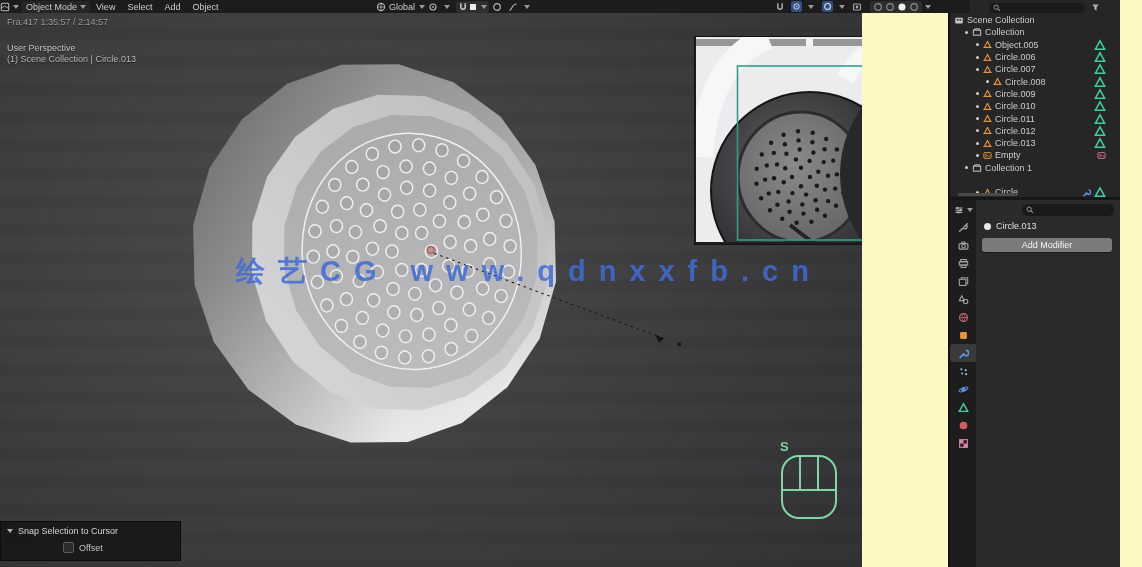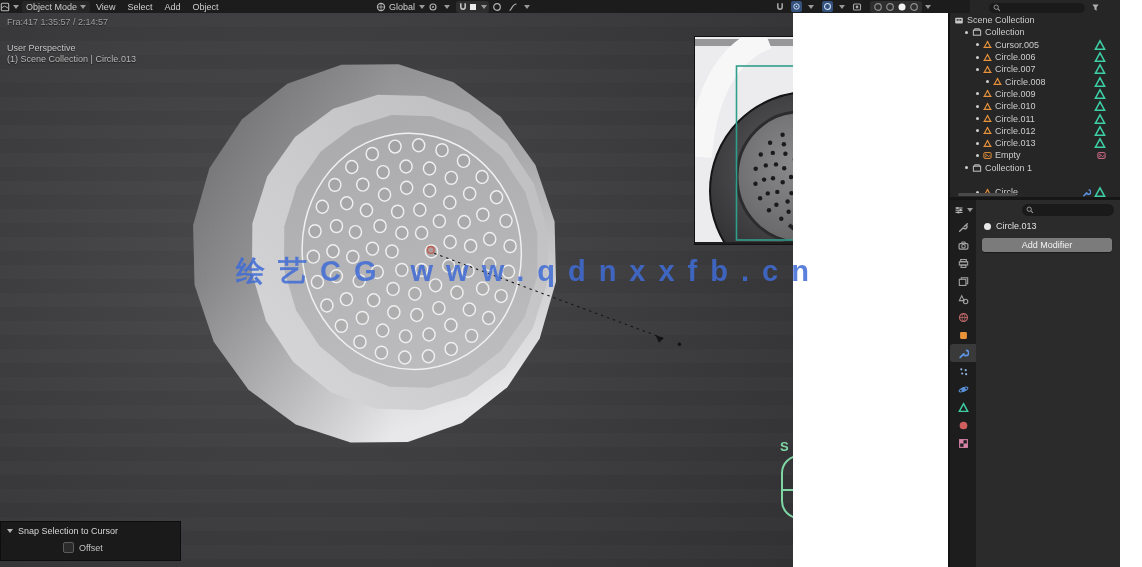--- a/index.html
+++ b/index.html
@@ -1,33 +1,33 @@
 <!DOCTYPE html>
 <html><head>
 <meta charset="utf-8">
 <style>
   html,body{margin:0;padding:0;background:#1a1a1a;}
   #app{position:relative;width:1142px;height:567px;overflow:hidden;
        font-family:"Liberation Sans","DejaVu Sans",sans-serif;
-       background:#ffffff;user-select:none;}
+       background:#fef9c3;user-select:none;}
   
   #vp-header{position:absolute;left:0;top:0;width:970px;height:13px;background:#1c1c1c;
              display:flex;align-items:center;font-size:9px;color:#c9c9c9;z-index:5;}
   #vp-header .hgroup{display:flex;align-items:center;height:100%;}
   .menu{margin:0 6px;color:#cfcfcf;white-space:nowrap;}
   .caret{width:0;height:0;border-left:3px solid transparent;border-right:3px solid transparent;
          border-top:4px solid #9a9a9a;display:inline-block;margin-left:3px;}
   .hbtn{display:flex;align-items:center;margin:0 3px;}
   .btn-group{display:flex;align-items:center;background:#2e2e2e;border-radius:3px;padding:0 2px;height:12px;}
   #mode-dd{display:flex;align-items:center;background:#262626;border-radius:2px;padding:0 4px;height:12px;margin-left:3px;}
   
-  #viewport{position:absolute;left:0;top:13px;width:793px;height:554px;overflow:hidden;
+  #viewport{position:absolute;left:0;top:13px;width:862px;height:554px;overflow:hidden;
     background:
       repeating-linear-gradient(180deg, rgba(255,255,255,.012) 0 14px, rgba(0,0,0,.02) 14px 28px),
-      radial-gradient(ellipse 760px 560px at 38% 44%, #4b4b4d 0%, #3a3a3c 55%, #2e2e30 100%);}
+      radial-gradient(ellipse 760px 560px at 38% 44%, #4b4b4d 0%, #3a3a3c 55%, #2e2e30 100%); text-align: center;}
   #scene-svg{position:absolute;left:0;top:0;z-index:1;}
   .vp-text{position:absolute;left:7px;color:#c6c6c6;font-size:9px;text-shadow:0 1px 1px rgba(0,0,0,.6);z-index:6;}
   #vp-stats{top:4px;color:#9f9f9f;}
   #vp-view-label{top:30px;}
   #vp-context-label{top:41px;color:#b9b9b9;}
   
   #ref-panel{position:absolute;left:694px;top:23px;width:247px;height:207px;background:#1f1f1f;
              border:1px solid #121212;z-index:10;}
   
   #nav-col{position:absolute;left:936px;top:20px;z-index:11;}
@@ -497,21 +497,21 @@
           <div class="o-row" style="padding-left: 26px;">
             <span class="o-dot"></span>
             <span class="ico">
               <svg width="9" height="9" viewBox="0 0 10 10">
                 <path d="M5 1.8 L8.6 8.2 H1.4 Z" fill="none" stroke="#e8923a" stroke-width="1.2"></path>
                 <circle cx="5" cy="1.8" r=".8" fill="#e8923a"></circle>
                 <circle cx="8.6" cy="8.2" r=".8" fill="#e8923a"></circle>
                 <circle cx="1.4" cy="8.2" r=".8" fill="#e8923a"></circle>
               </svg>
             </span>
-            <span class="lbl">Cursor.005</span>
+            <span class="lbl">Object.005</span>
             <span class="o-right">
               <span class="ico">
                 <svg width="12" height="12" viewBox="0 0 10 10">
                   <path d="M5 1.5 L8.8 8.5 H1.2 Z" fill="none" stroke="#3dcfa5" stroke-width="1.3"></path>
                 </svg>
               </span>
             </span>
           </div>
           <div class="o-row" style="padding-left: 26px;">
             <span class="o-dot"></span>

